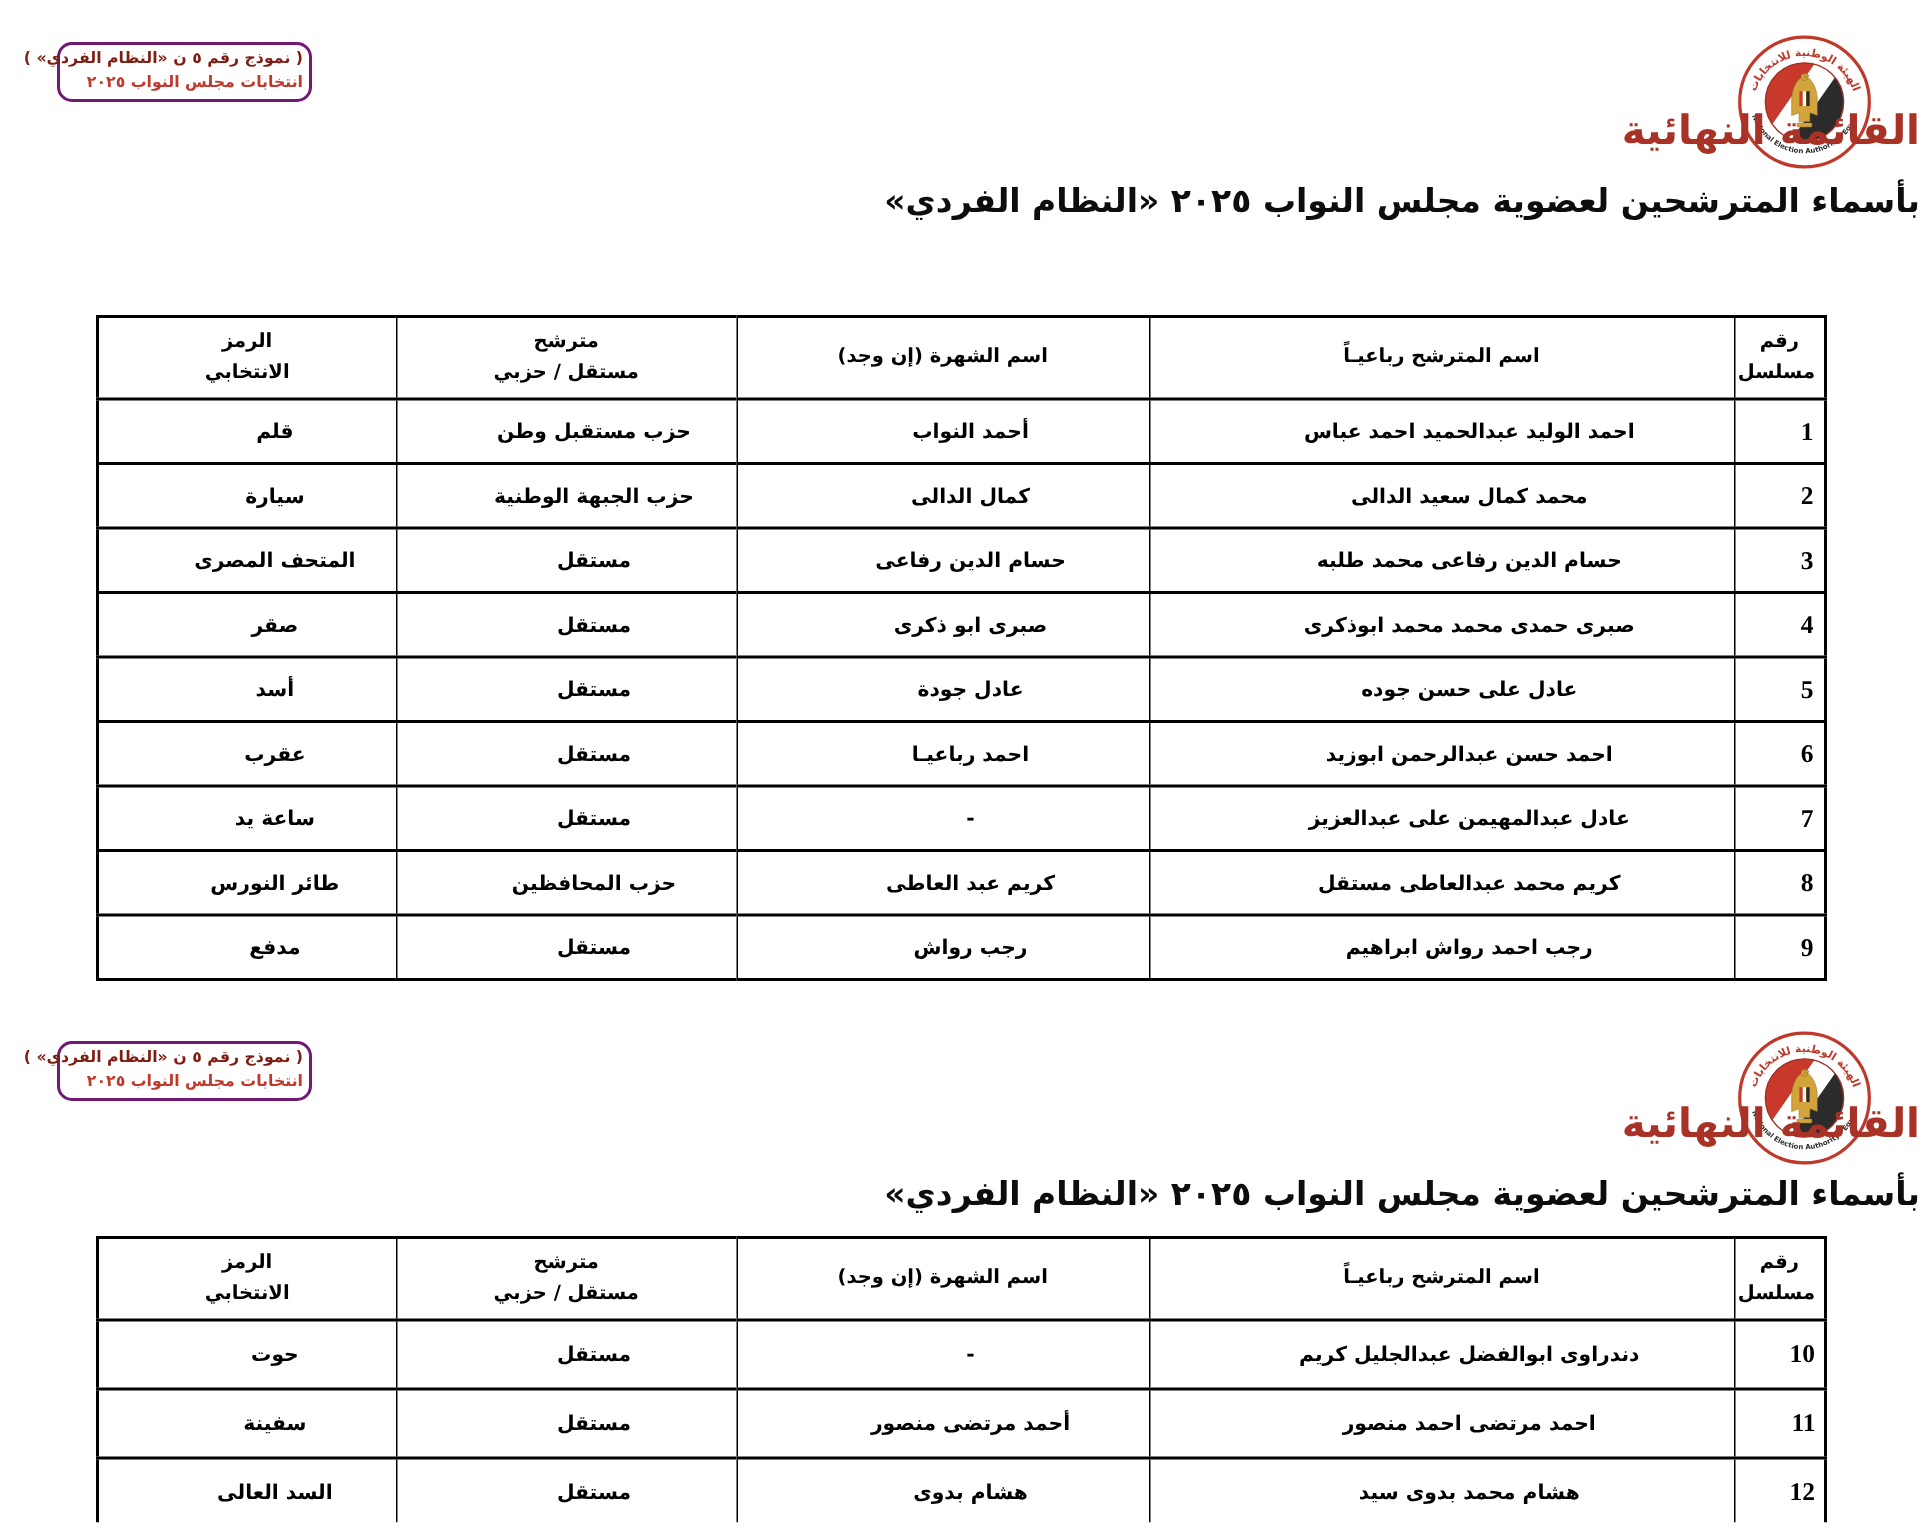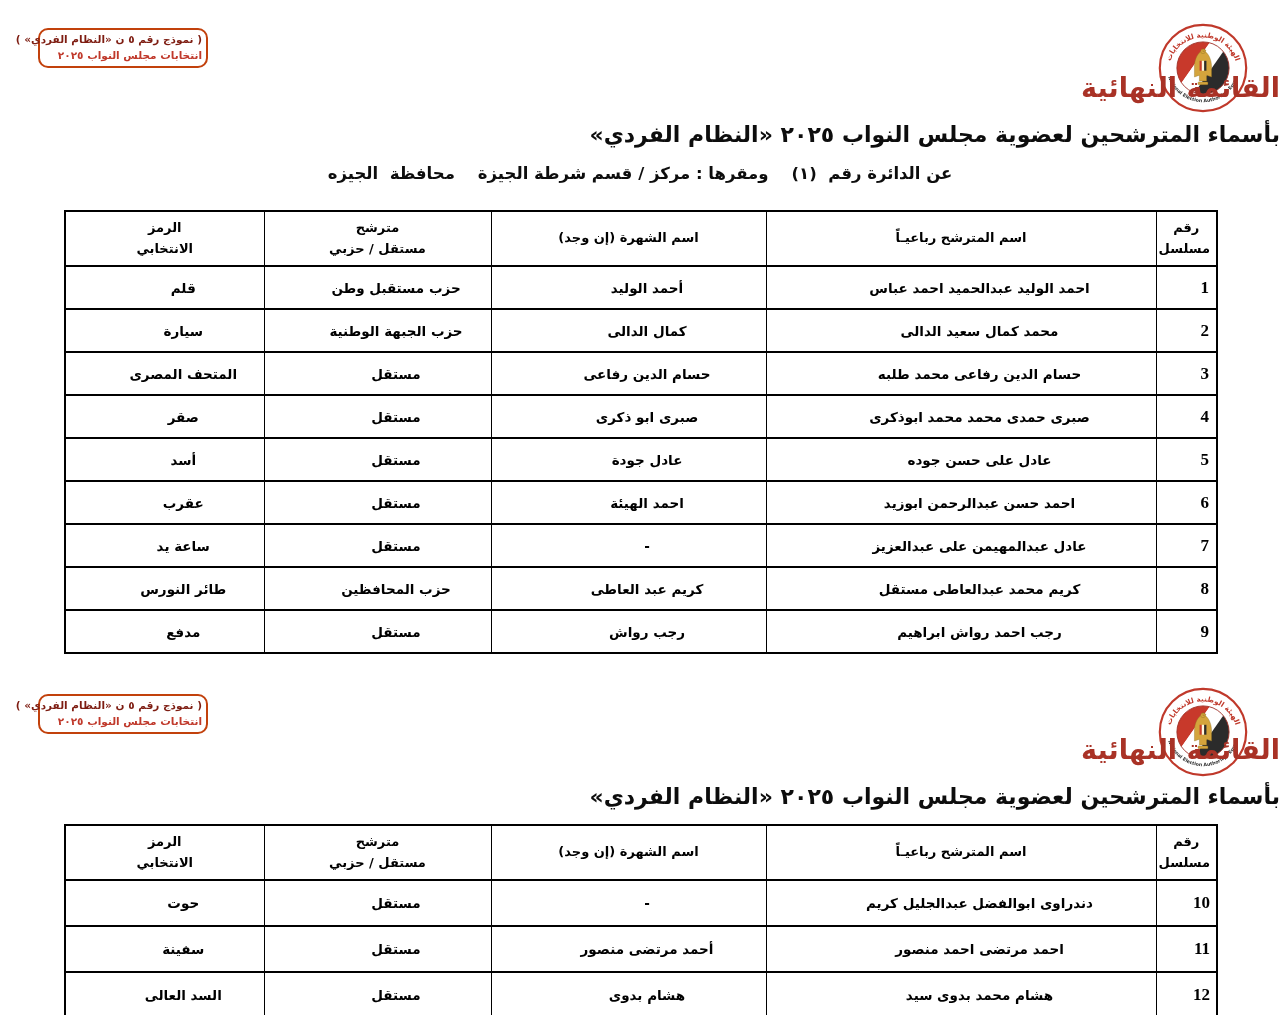--- a/index.html
+++ b/index.html
@@ -3,21 +3,21 @@
 <meta charset="utf-8">
 <style>
   html,body{margin:0;padding:0;background:#ffffff;}
   .page{
     position:relative;width:1280px;height:1015px;background:#ffffff;overflow:hidden;
     font-family:"DejaVu Sans",sans-serif;direction:rtl;color:#000;
   }
   
   .form-box{
     position:absolute;left:38px;width:170px;min-height:34px;
-    border:2px solid #c2410c;border-radius:10px;text-align:center;
+    border:2px solid #701a75;border-radius:10px;text-align:center;
     padding:2px 4px;box-sizing:border-box;line-height:1.5;background:#fff;
   }
   .form-box .l1{color:#7e1d12;font-size:10.5px;font-weight:bold;white-space:nowrap;}
   .form-box .l2{color:#c0392b;font-size:10.5px;font-weight:bold;white-space:nowrap;margin-left:16px;}
   .s1.form-box{top:28px;}
   .s2.form-box{top:694px;}
   .logo{position:absolute;left:1158px;width:90px;height:90px;}
   .s1.logo{top:23px;}
   .s2.logo{top:687px;}
   .doc-title{
@@ -96,21 +96,20 @@
     <text font-family="DejaVu Sans, sans-serif" font-size="8" font-weight="bold" fill="#c0392b">
       <textPath href="#arcTop1" startOffset="50%" text-anchor="middle">الهيئة الوطنية للانتخابات</textPath>
     </text>
     <text font-family="DejaVu Sans, sans-serif" font-size="5.2" font-weight="bold" fill="#2e2e2e">
       <textPath href="#arcBot1" startOffset="50%" text-anchor="middle">National Election Authority - Egypt</textPath>
     </text>
   </svg>
 
   <div class="doc-title s1">القائمة النهائية</div>
   <div class="doc-subtitle s1">بأسماء المترشحين لعضوية مجلس النواب ٢٠٢٥ «النظام الفردي»</div>
-  <div class="district-line">عن الدائرة رقم  (١)    ومقرها : مركز / قسم شرطة الجيزة    محافظة  الجيزه</div>
 
   <table class="tbl t1">
     <colgroup>
       <col style="width:61px">
         <col style="width:390px">
         <col style="width:275px">
         <col style="width:227px">
         <col style="width:199px">
     </colgroup>
     <thead>
@@ -129,21 +128,21 @@
           <div>الرمز</div>
           <div>الانتخابي</div>
         </th>
       </tr>
     </thead>
     <tbody>
 
         <tr>
           <td class="c-serial">1</td>
           <td>احمد الوليد عبدالحميد احمد عباس</td>
-          <td>أحمد الوليد</td>
+          <td>أحمد النواب</td>
           <td>حزب مستقبل وطن</td>
           <td>قلم</td>
         </tr>
 
         <tr>
           <td class="c-serial">2</td>
           <td>محمد كمال سعيد الدالى</td>
           <td>كمال الدالى</td>
           <td>حزب الجبهة الوطنية</td>
           <td>سيارة</td>
@@ -169,21 +168,21 @@
           <td class="c-serial">5</td>
           <td>عادل على حسن جوده</td>
           <td>عادل جودة</td>
           <td>مستقل</td>
           <td>أسد</td>
         </tr>
 
         <tr>
           <td class="c-serial">6</td>
           <td>احمد حسن عبدالرحمن ابوزيد</td>
-          <td>احمد الهيئة</td>
+          <td>احمد رباعيـا</td>
           <td>مستقل</td>
           <td>عقرب</td>
         </tr>
 
         <tr>
           <td class="c-serial">7</td>
           <td>عادل عبدالمهيمن على عبدالعزيز</td>
           <td>-</td>
           <td>مستقل</td>
           <td>ساعة يد</td>

